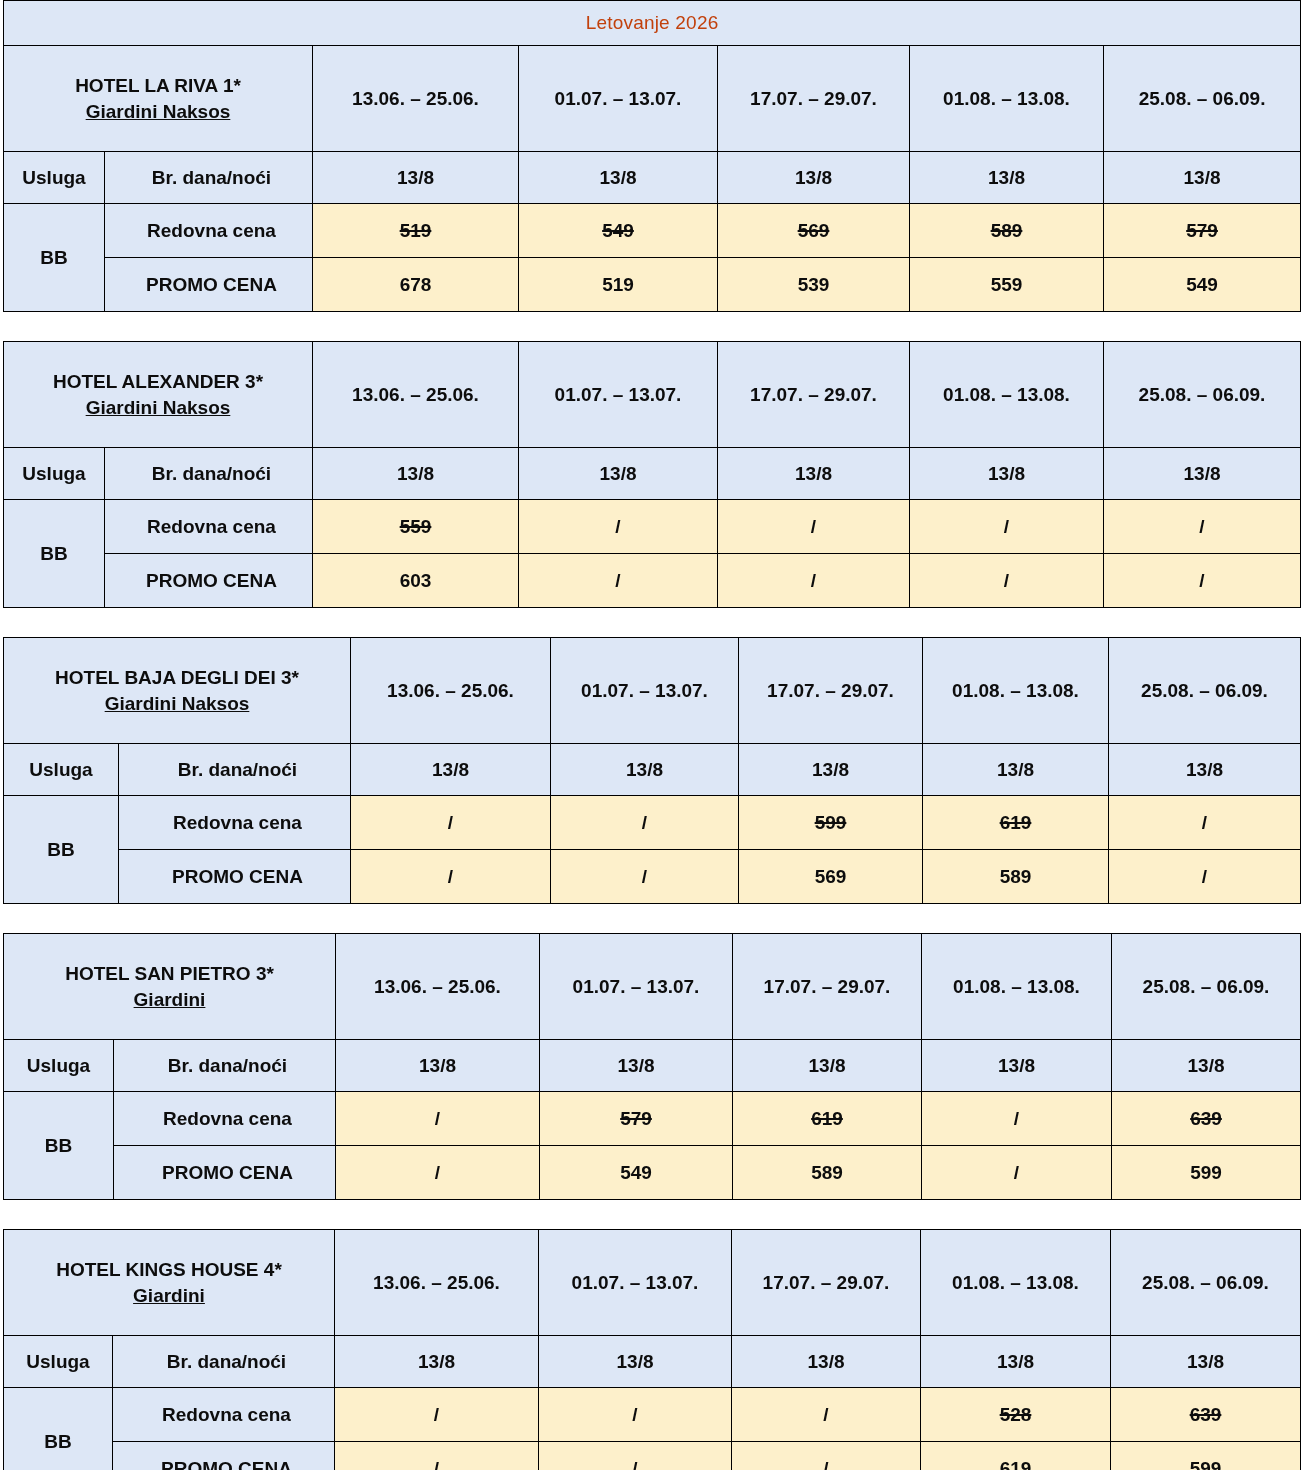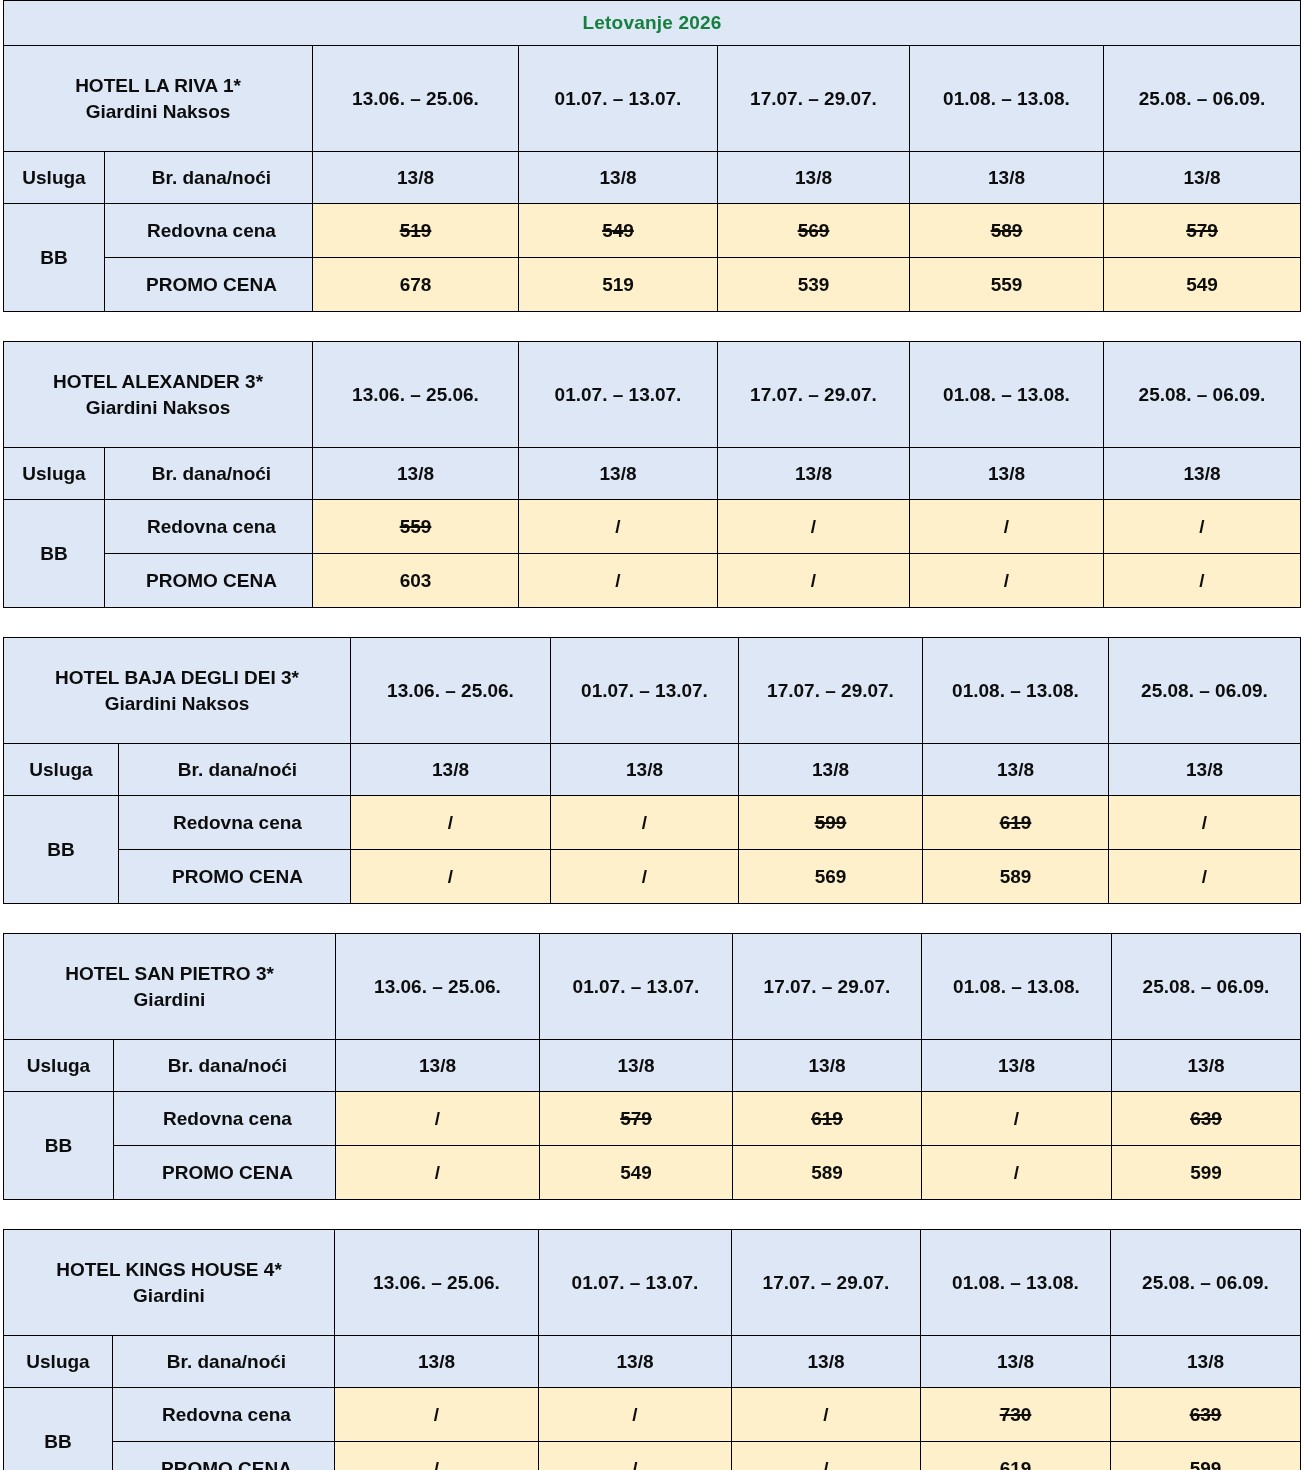--- a/index.html
+++ b/index.html
@@ -35,36 +35,36 @@
     padding: 2px 4px;
   }
 
   
   .title-band td {
     border: 1px solid #000000;
     height: 45px;
     padding: 0;
   }
   .title-text {
-    color: #15803d;
+    color: #c2410c;
     font-size: 19px;
-    font-weight: bold;
+    font-weight: normal;
     text-align: center;
     letter-spacing: 0.2px;
   }
 
   
   .hotel-cell {
     height: 106px;
     line-height: 1.35;
     font-size: 19px;
     padding: 4px 6px 10px 6px;
   }
   .hotel-cell .hname { display:block; }
-  .hotel-cell .hplace { display:block; font-weight: bold; }
+  .hotel-cell .hplace { display:block; font-weight: bold; text-decoration: underline; }
 
   .period-cell {
     height: 106px;
     font-size: 19px;
   }
 
   .row-usluga td { height: 52px; }
   .row-price td  { height: 54px; }
 
   .label-left {
@@ -327,21 +327,21 @@
             <td>13/8</td>
             <td>13/8</td>
             <td>13/8</td>
           </tr>
           <tr class="row-price">
             <td class="label-center" rowspan="2">BB</td>
             <td class="label-left">Redovna cena</td>
             <td class="price-cell"><span class="">/</span></td>
             <td class="price-cell"><span class="">/</span></td>
             <td class="price-cell"><span class="">/</span></td>
-            <td class="price-cell"><span class="strike">730</span></td>
+            <td class="price-cell"><span class="strike">528</span></td>
             <td class="price-cell"><span class="strike">639</span></td>
           </tr>
           <tr class="row-price">
             <td class="label-left">PROMO CENA</td>
             <td class="price-cell">/</td>
             <td class="price-cell">/</td>
             <td class="price-cell">/</td>
             <td class="price-cell">619</td>
             <td class="price-cell">599</td>
           </tr>

